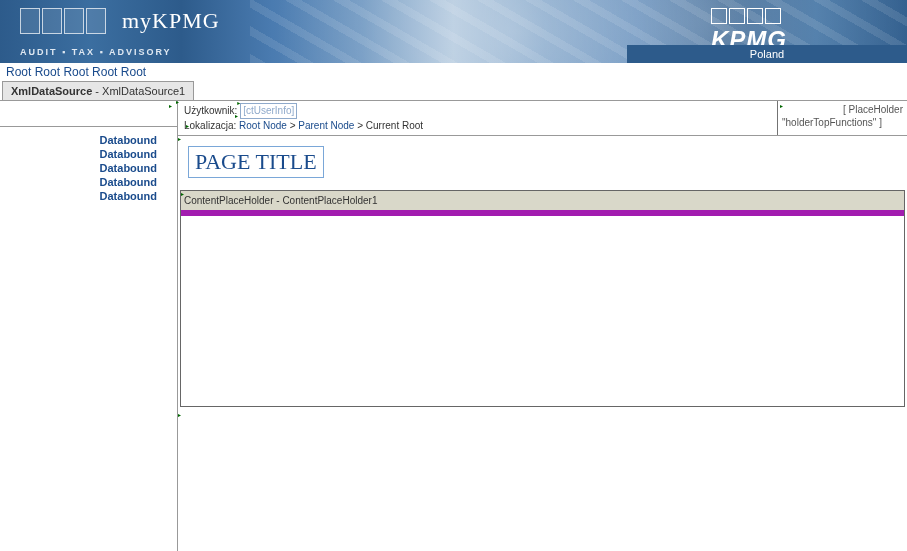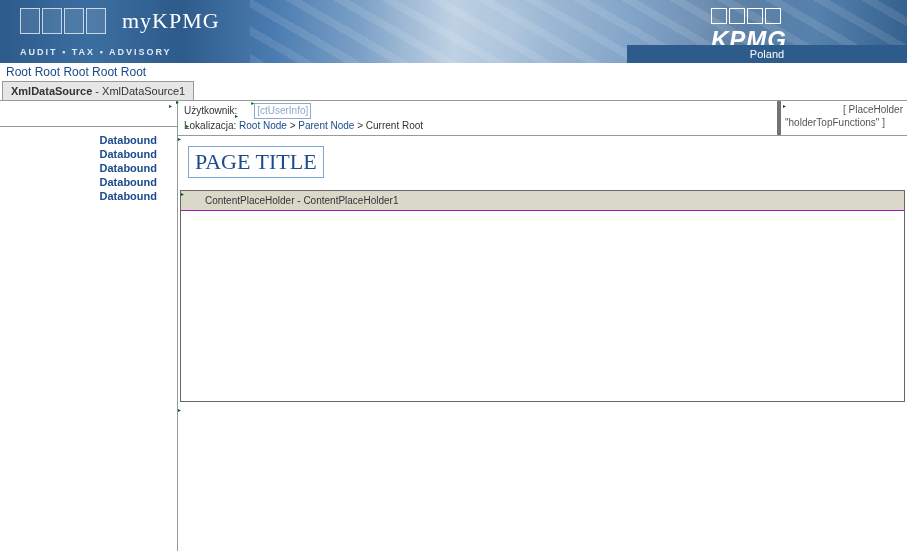--- a/index.html
+++ b/index.html
@@ -148,26 +148,25 @@
     line-height: 14px;
     position: relative;
   }
   .info-left .bracket-box {
     display: inline-block;
     border: 1px solid #8faacb;
     color: #8faacb;
     padding: 0 2px;
     font-size: 10px;
     position: relative;
-    margin-left: 14px;
   }
   .info-left a { color: #1a4b8c; text-decoration: none; text-align: right; }
   .info-right {
     width: 130px;
-    border-left: 4px solid #737373;
+    border-left: 1px solid #737373;
     padding: 2px 4px;
     font-size: 10px;
     color: #555;
     position: relative;
     line-height: 13px;
   }
   .page-title {
     font-family: Georgia, 'Times New Roman', serif;
     color: #1a4b8c;
     font-size: 22px;
@@ -175,22 +174,22 @@
     border: 1px solid #7aa7d8;
     margin: 10px;
     display: inline-block;
   }
   .cph-box {
     margin: 2px;
     border: 1px solid #666;
   }
   .cph-header {
     background: #d9d8c9;
-    border-bottom: 1px solid #a21caf;
-    padding: 4px 24px;
+    border-bottom: 6px solid #a21caf;
+    padding: 4px 3px;
     font-size: 10px;
     position: relative;
   }
   .cph-body {
     height: 190px;
   }
   .lower-spacer {
     height: 160px;
     margin: 0 2px 2px 2px;
   }

